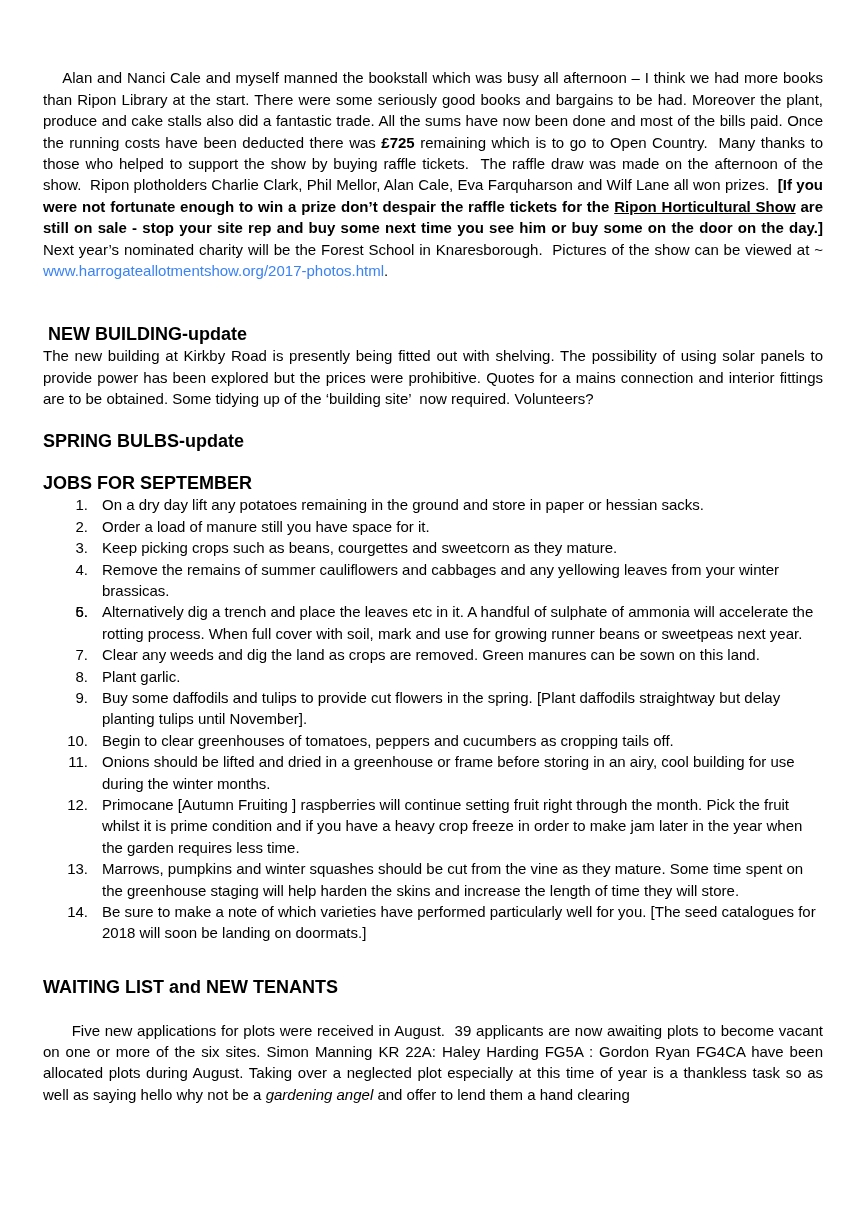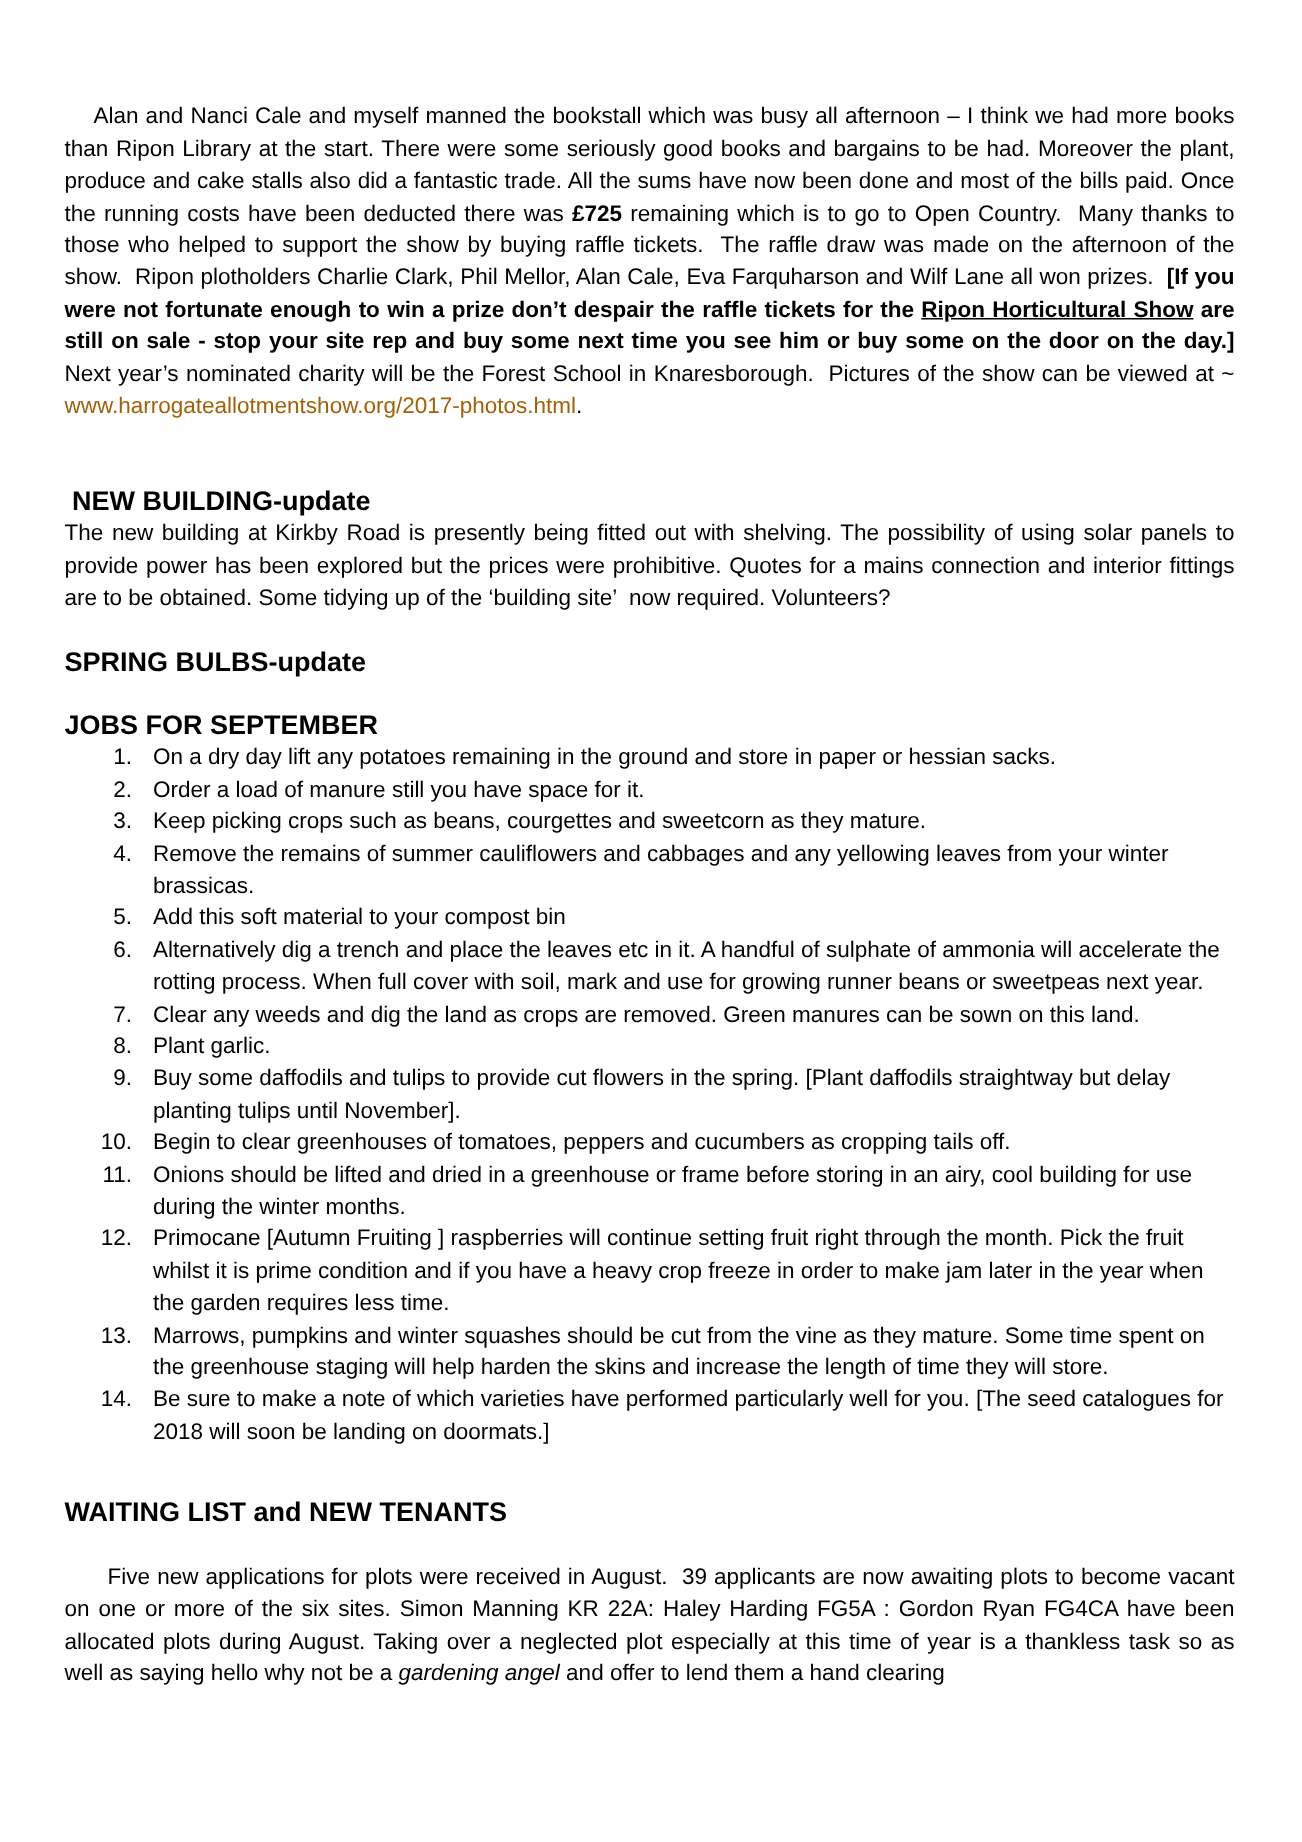--- a/index.html
+++ b/index.html
@@ -27,21 +27,21 @@
     line-height: 21.4px;
     font-weight: 700;
     margin: 21px 0 0 0;
     white-space: pre-wrap;
   }
   .heading-waiting { margin-top: 33px; }
   .bold { font-weight: 700; margin-top: 42px; }
   .underline { text-decoration: underline; }
   .italic { font-style: italic; }
   a.hyperlink {
-    color: #a16207;
+    color: #3b82f6;
     text-decoration: none;
     cursor: pointer;
   }
   ol.jobs-list {
     list-style: none;
     margin: 0;
     padding: 0;
   }
   ol.jobs-list li {
     position: relative;
@@ -74,21 +74,21 @@
     <h2 class="section-heading">SPRING BULBS-update</h2>
   </section>
 
   <section>
     <h2 class="section-heading">JOBS FOR SEPTEMBER</h2>
     <ol class="jobs-list">
       <li><span class="num">1.</span><span>On a dry day lift any potatoes remaining in the ground and store in paper or hessian sacks.</span></li>
       <li><span class="num">2.</span><span>Order a load of manure still you have space for it.</span></li>
       <li><span class="num">3.</span><span>Keep picking crops such as beans, courgettes and sweetcorn as they mature.</span></li>
       <li><span class="num">4.</span><span>Remove the remains of summer cauliflowers and cabbages and any yellowing leaves from your winter brassicas.</span></li>
-      <li><span class="num">5.</span><span>Add this soft material to your compost bin</span></li>
+      <li><span class="num">5.</span></li>
       <li><span class="num">6.</span><span>Alternatively dig a trench and place the leaves etc in it. A handful of sulphate of ammonia will accelerate the rotting process. When full cover with soil, mark and use for growing runner beans or sweetpeas next year.</span></li>
       <li><span class="num">7.</span><span>Clear any weeds and dig the land as crops are removed. Green manures can be sown on this land.</span></li>
       <li><span class="num">8.</span><span>Plant garlic.</span></li>
       <li><span class="num">9.</span><span>Buy some daffodils and tulips to provide cut flowers in the spring. [Plant daffodils straightway but delay planting tulips until November].</span></li>
       <li><span class="num">10.</span><span>Begin to clear greenhouses of tomatoes, peppers and cucumbers as cropping tails off.</span></li>
       <li><span class="num">11.</span><span>Onions should be lifted and dried in a greenhouse or frame before storing in an airy, cool building for use during the winter months.</span></li>
       <li><span class="num">12.</span><span>Primocane [Autumn Fruiting ] raspberries will continue setting fruit right through the month. Pick the fruit whilst it is prime condition and if you have a heavy crop freeze in order to make jam later in the year when the garden requires less time.</span></li>
       <li><span class="num">13.</span><span>Marrows, pumpkins and winter squashes should be cut from the vine as they mature. Some time spent on the greenhouse staging will help harden the skins and increase the length of time they will store.</span></li>
       <li><span class="num">14.</span><span>Be sure to make a note of which varieties have performed particularly well for you. [The seed catalogues for 2018 will soon be landing on doormats.]</span></li>
     </ol>

